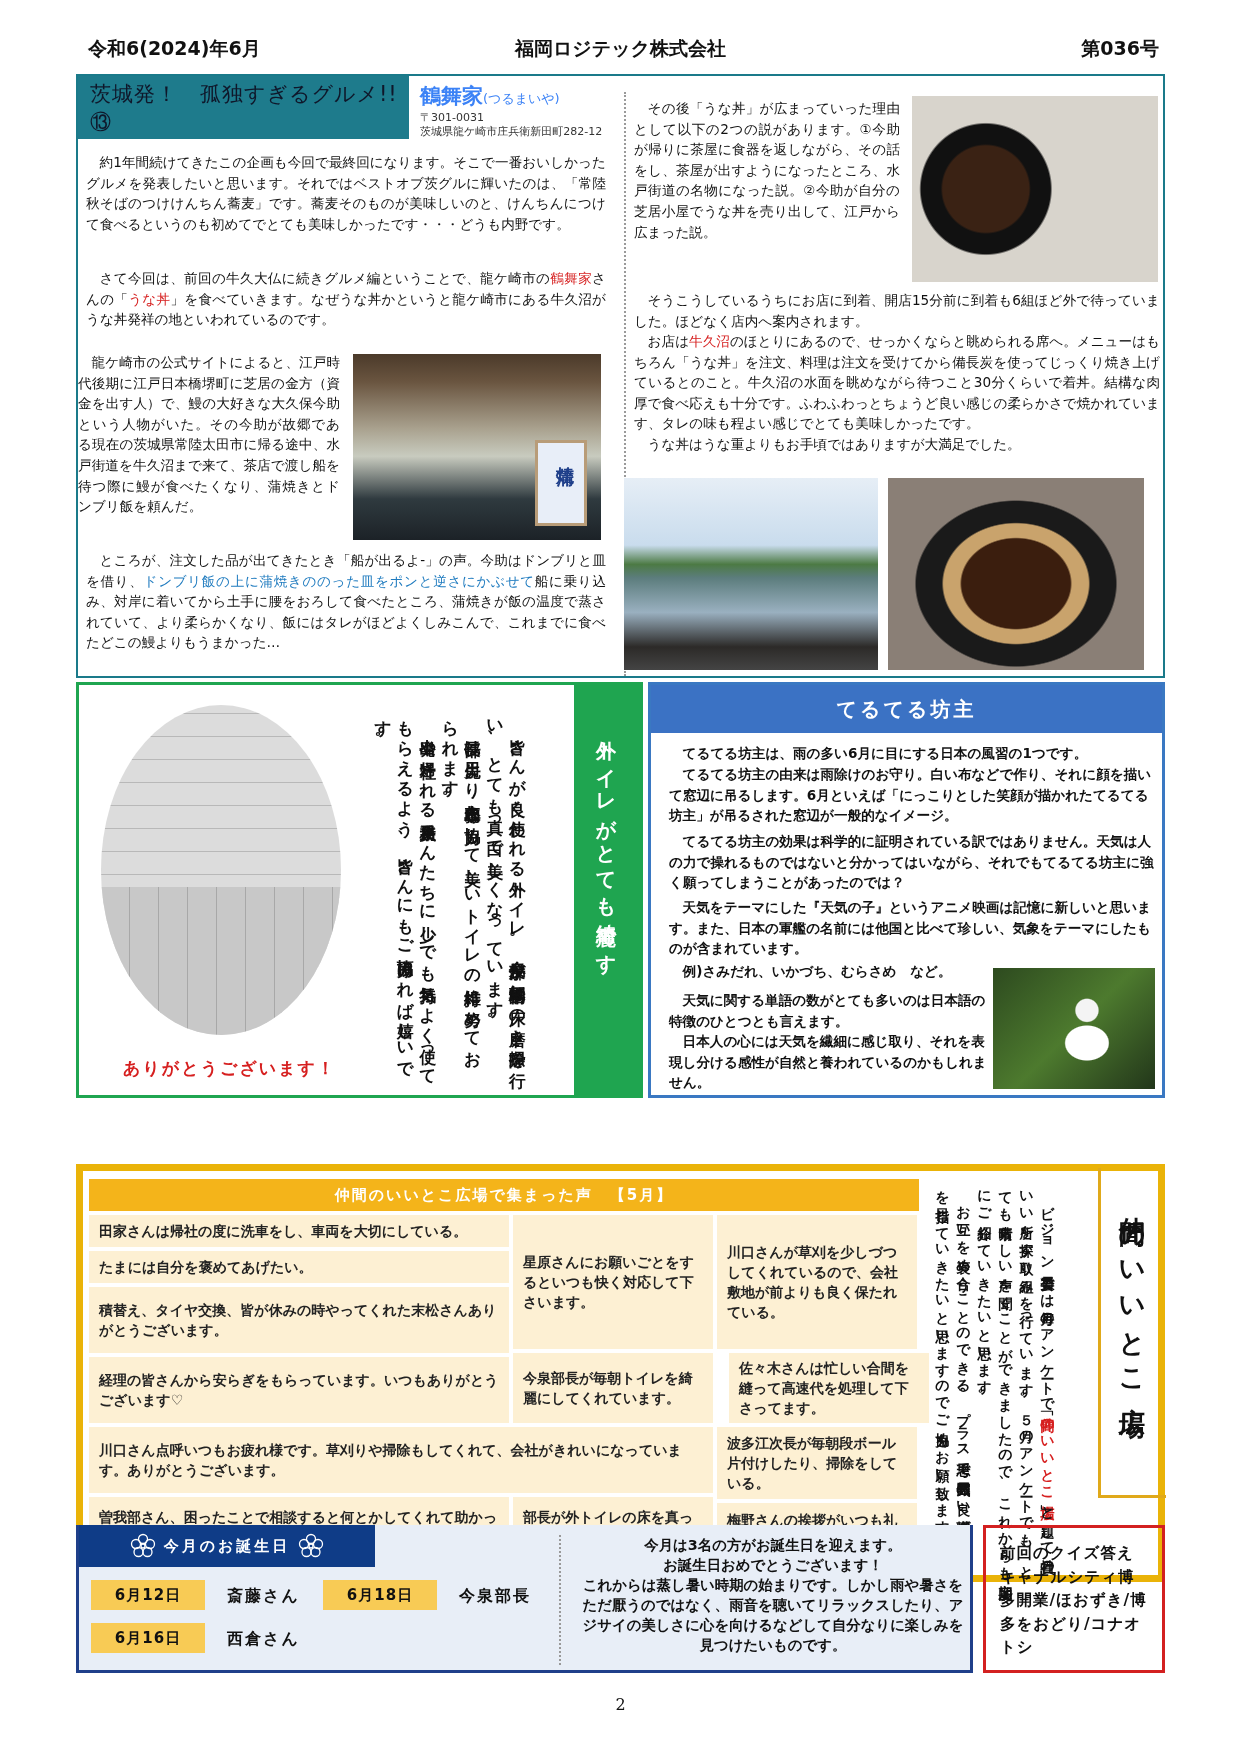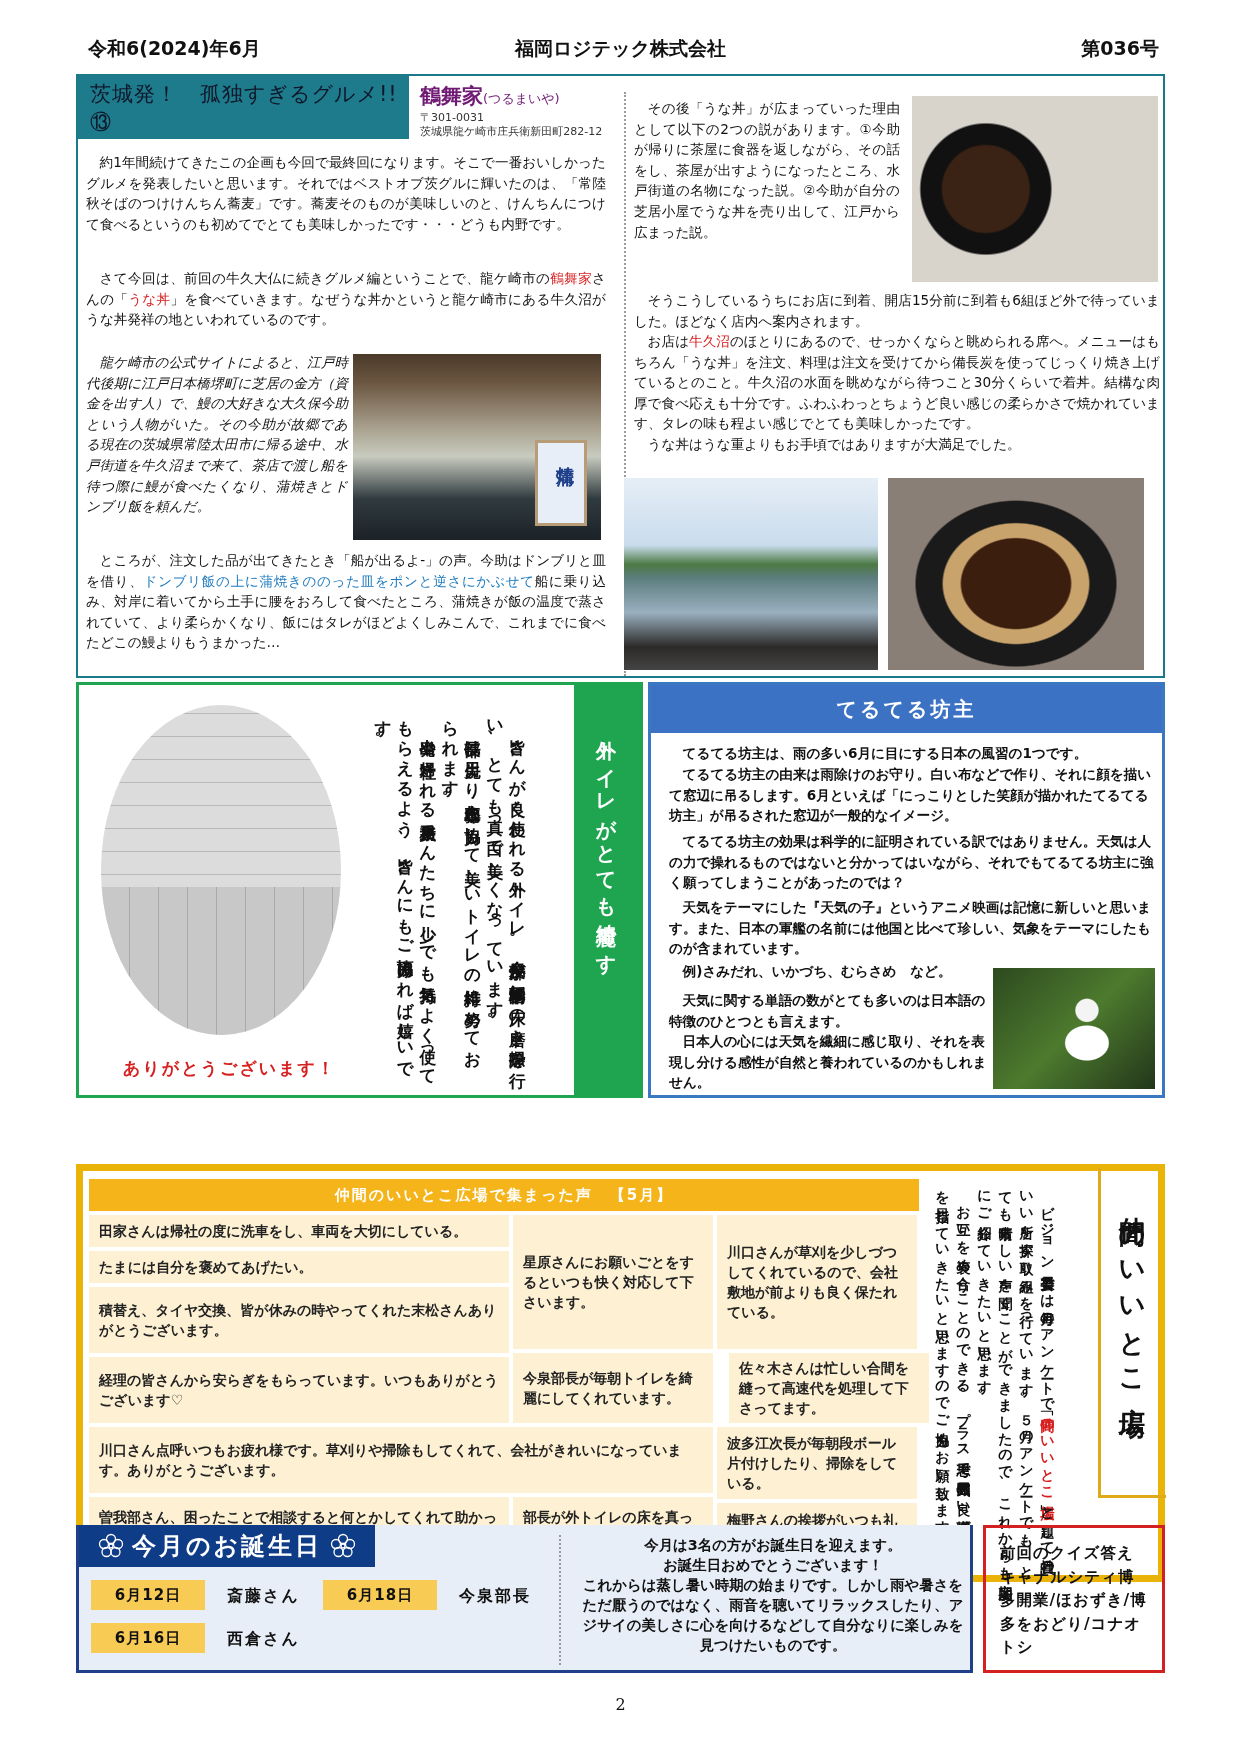--- a/index.html
+++ b/index.html
@@ -8,21 +8,21 @@
 
   
   .hdr { position: absolute; top: 36px; font-size: 19px; font-weight: bold; letter-spacing: 0px; }
   .hdr-left { left: 88px; }
   .hdr-center { left: 0; width: 1241px; text-align: center; }
   .hdr-right { right: 82px; }
 
   
   .gourmet-box { position: absolute; left: 76px; top: 74px; width: 1089px; height: 604px; border: 2px solid #1a7a8a; }
   .gourmet-title { position: absolute; left: 0; top: 0; width: 331px; height: 63px; background: #1e7b8c; color: #0f172a; font-size: 21px; display: flex; align-items: center; padding-left: 12px; letter-spacing: 1px; }
-  .shop-name { position: absolute; left: 342px; top: 6px; color: #701a75; font-size: 21px; font-weight: bold; }
+  .shop-name { position: absolute; left: 342px; top: 6px; color: #3b82f6; font-size: 21px; font-weight: bold; }
   .shop-kana { font-size: 13px; font-weight: normal; }
   .shop-zip, .shop-addr { position: absolute; left: 342px; font-size: 11px; color: #333; }
   .shop-zip { top: 34px; }
   .shop-addr { top: 48px; }
   .dotted-divider { position: absolute; left: 546px; top: 16px; width: 0; height: 584px; border-left: 2px dotted #9a9a9a; }
   .p { position: absolute; font-size: 13.6px; line-height: 20.6px; text-align: justify; }
   .indent { text-indent: 1em; }
   .red { color: #d61f1f; }
   .blue { color: #1f7bbf; }
 
@@ -54,21 +54,21 @@
   .nakama-box { position: absolute; left: 76px; top: 1164px; width: 1089px; height: 418px; border: 7px solid #eab308; padding-left: 48px; }
   .nakama-header { position: absolute; left: 6px; top: 8px; width: 830px; height: 32px; background: #f4b41a; color: #fff; font-weight: bold; font-size: 15px; display: flex; align-items: center; justify-content: center; letter-spacing: 2px; }
   .card { position: absolute; background: #fdf0d3; font-size: 14px; line-height: 20px; font-weight: bold; padding: 8px 10px; display: flex; align-items: center; color: #222; }
   .nakama-side { position: absolute; left: 845px; top: 0; width: 238px; height: 412px; }
   .nakama-desc { left: 4px; top: 10px; height: 396px; font-size: 14px; line-height: 21px; }
   .nakama-vtitle-box { position: absolute; left: 170px; top: -3px; width: 68px; height: 330px; border-left: 3px solid #e0a91a; border-bottom: 3px solid #e0a91a; }
   .nakama-vtitle { position: absolute; left: 0; top: 28px; width: 64px; writing-mode: vertical-rl; font-weight: bold; font-size: 26px; letter-spacing: 6px; display: flex; align-items: center; }
 
   
   .bday-box { position: absolute; left: 76px; top: 1525px; width: 897px; height: 148px; background: #e8eef7; border-left: 3px solid #1f3f8a; border-bottom: 3px solid #1f3f8a; border-right: 3px solid #1f3f8a; }
-  .bday-title { position: absolute; left: 0; top: 0; width: 296px; height: 42px; background: #0f3c87; color: #fff; font-weight: bold; font-size: 24px; display: flex; align-items: center; justify-content: center; letter-spacing: 3px; gap: 8px; }
+  .bday-title { position: absolute; left: 0; top: 0; width: 296px; height: 42px; background: #0f3c87; color: #fff; font-weight: bold; font-size: 15px; display: flex; align-items: center; justify-content: center; letter-spacing: 3px; gap: 8px; }
   .flower { display: inline-block; width: 26px; height: 26px; }
   .date-badge { position: absolute; width: 114px; height: 30px; background: #f8cb55; font-weight: bold; font-size: 15px; display: flex; align-items: center; justify-content: center; letter-spacing: 1px; }
   .bday-name { position: absolute; font-weight: bold; font-size: 16px; letter-spacing: 2px; }
   .bday-msg { position: absolute; left: 480px; top: 10px; width: 410px; font-size: 14.4px; line-height: 20px; font-weight: bold; padding-left: 16px; border-left: 2px dotted #999; height: 130px; text-align: center; }
 
   
   .quiz-box { position: absolute; left: 983px; top: 1525px; width: 182px; height: 148px; border: 3px solid #d32020; padding: 14px 14px; font-weight: bold; font-size: 15.5px; line-height: 23.5px; letter-spacing: 1px; }
 
   .page-num { position: absolute; left: 0; width: 1241px; top: 1695px; text-align: center; font-family: "DejaVu Serif", serif; font-size: 16px; }
 </style>
@@ -85,21 +85,21 @@
     <span>鶴舞家</span><span class="shop-kana">(つるまいや)</span>
   </div>
   <div class="shop-zip">〒301-0031</div>
   <div class="shop-addr">茨城県龍ケ崎市庄兵衛新田町282-12</div>
   <div class="dotted-divider"></div>
 
   <p class="p indent" style="left:8px; top:76px; width:520px;">約1年間続けてきたこの企画も今回で最終回になります。そこで一番おいしかったグルメを発表したいと思います。それではベストオブ茨グルに輝いたのは、「常陸秋そばのつけけんちん蕎麦」です。蕎麦そのものが美味しいのと、けんちんにつけて食べるというのも初めてでとても美味しかったです・・・どうも内野です。</p>
   <p class="p indent" style="left:8px; top:192px; width:520px;">
     <span>さて今回は、前回の牛久大仏に続きグルメ編ということで、龍ケ崎市の</span><span class="red">鶴舞家</span><span>さんの「</span><span class="red">うな丼</span><span>」を食べていきます。なぜうな丼かというと龍ケ崎市にある牛久沼がうな丼発祥の地といわれているのです。</span>
   </p>
-  <p class="p indent" style="left:8px; top:276px; width:262px;font-style:italic;">龍ケ崎市の公式サイトによると、江戸時代後期に江戸日本橋堺町に芝居の金方（資金を出す人）で、鰻の大好きな大久保今助という人物がいた。その今助が故郷である現在の茨城県常陸太田市に帰る途中、水戸街道を牛久沼まで来て、茶店で渡し船を待つ際に鰻が食べたくなり、蒲焼きとドンブリ飯を頼んだ。</p>
+  <p class="p indent" style="left:0; top:276px; width:262px;">龍ケ崎市の公式サイトによると、江戸時代後期に江戸日本橋堺町に芝居の金方（資金を出す人）で、鰻の大好きな大久保今助という人物がいた。その今助が故郷である現在の茨城県常陸太田市に帰る途中、水戸街道を牛久沼まで来て、茶店で渡し船を待つ際に鰻が食べたくなり、蒲焼きとドンブリ飯を頼んだ。</p>
   <p class="p indent" style="left:8px; top:474px; width:520px;">
     <span>ところが、注文した品が出てきたとき「船が出るよ-」の声。今助はドンブリと皿を借り、</span><span class="blue">ドンブリ飯の上に蒲焼きののった皿をポンと逆さにかぶせて</span><span>船に乗り込み、対岸に着いてから土手に腰をおろして食べたところ、蒲焼きが飯の温度で蒸されていて、より柔らかくなり、飯にはタレがほどよくしみこんで、これまでに食べたどこの鰻よりもうまかった…</span>
   </p>
   <p class="p indent" style="left:556px; top:22px; width:266px;">その後「うな丼」が広まっていった理由として以下の2つの説があります。①今助が帰りに茶屋に食器を返しながら、その話をし、茶屋が出すようになったところ、水戸街道の名物になった説。②今助が自分の芝居小屋でうな丼を売り出して、江戸から広まった説。</p>
   <p class="p indent" style="left:556px; top:214px; width:526px;">そうこうしているうちにお店に到着、開店15分前に到着も6組ほど外で待っていました。ほどなく店内へ案内されます。</p>
   <p class="p indent" style="left:556px; top:255px; width:526px;">
     <span>お店は</span><span class="red">牛久沼</span><span>のほとりにあるので、せっかくならと眺められる席へ。メニューはもちろん「うな丼」を注文、料理は注文を受けてから備長炭を使ってじっくり焼き上げているとのこと。牛久沼の水面を眺めながら待つこと30分くらいで着丼。結構な肉厚で食べ応えも十分です。ふわふわっとちょうど良い感じの柔らかさで焼かれています、タレの味も程よい感じでとても美味しかったです。</span>
   </p>
   <p class="p indent" style="left:556px; top:358px; width:526px;">うな丼はうな重よりもお手頃ではありますが大満足でした。</p>
 </section>

